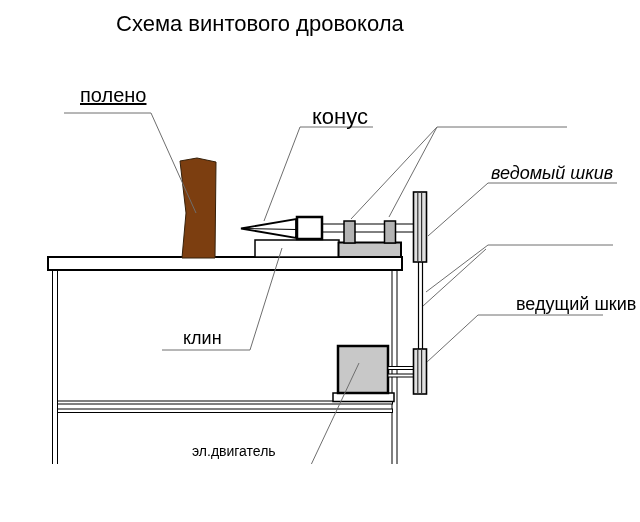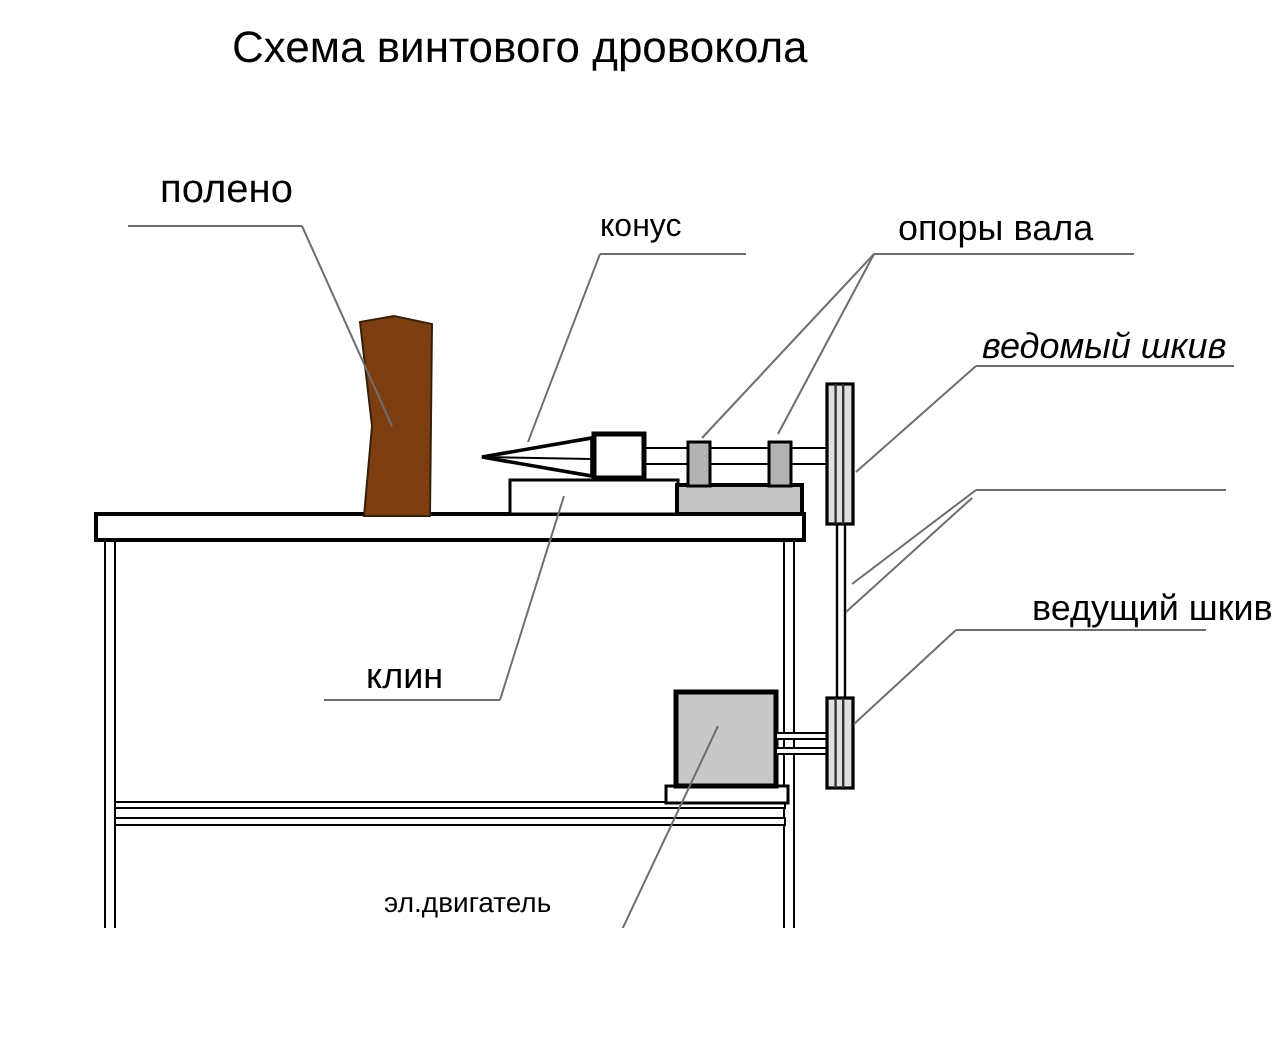--- a/index.html
+++ b/index.html
@@ -3,22 +3,22 @@
 <meta charset="utf-8">
 <style>
   html,body{margin:0;padding:0;background:#fff;}
   .stage{
     position:relative;width:640px;height:464px;background:#ffffff;
     font-family:"Liberation Sans", sans-serif;overflow:hidden;
   }
   .stage svg{position:absolute;left:0;top:0;}
   .lbl{position:absolute;color:#000;white-space:nowrap;line-height:1.1;}
   .title{left:116px;top:12px;font-size:22px;}
-  .lbl-log{left:80px;top:84px;font-size:20px;}
-  .lbl-cone{left:300px;top:105px;font-size:16px;}
+  .lbl-log{left:80px;top:84px;font-size:20px;text-decoration:underline;}
+  .lbl-cone{left:312px;top:105px;font-size:22px;}
   .lbl-supports{left:449px;top:105px;font-size:18px;}
   .lbl-driven{left:491px;top:164px;font-size:18px;font-style:italic;}
   .lbl-belts{left:492px;top:225px;font-size:15px;}
   .lbl-driving{left:516px;top:295px;font-size:18px;}
   .lbl-wedge{left:183px;top:329px;font-size:18px;}
   .lbl-motor{left:192px;top:444px;font-size:14px;}
 </style>
 </head>
 <body>
 
@@ -88,19 +88,18 @@
       <line x1="250" y1="350" x2="282" y2="248"></line>
 
       <line x1="175" y1="467" x2="310" y2="467"></line>
       <line x1="310" y1="467" x2="359" y2="363"></line>
     </g>
   </svg>
 
   <div class="lbl title">Схема винтового дровокола</div>
   <div class="lbl lbl-log">полено</div>
   <div class="lbl lbl-cone">конус</div>
-  <div class="lbl lbl-supports">опоры вала</div>
   <div class="lbl lbl-driven">ведомый шкив</div>
   <div class="lbl lbl-driving">ведущий шкив</div>
   <div class="lbl lbl-wedge">клин</div>
   <div class="lbl lbl-motor">эл.двигатель</div>
 
 </div>
 
 </body></html>

